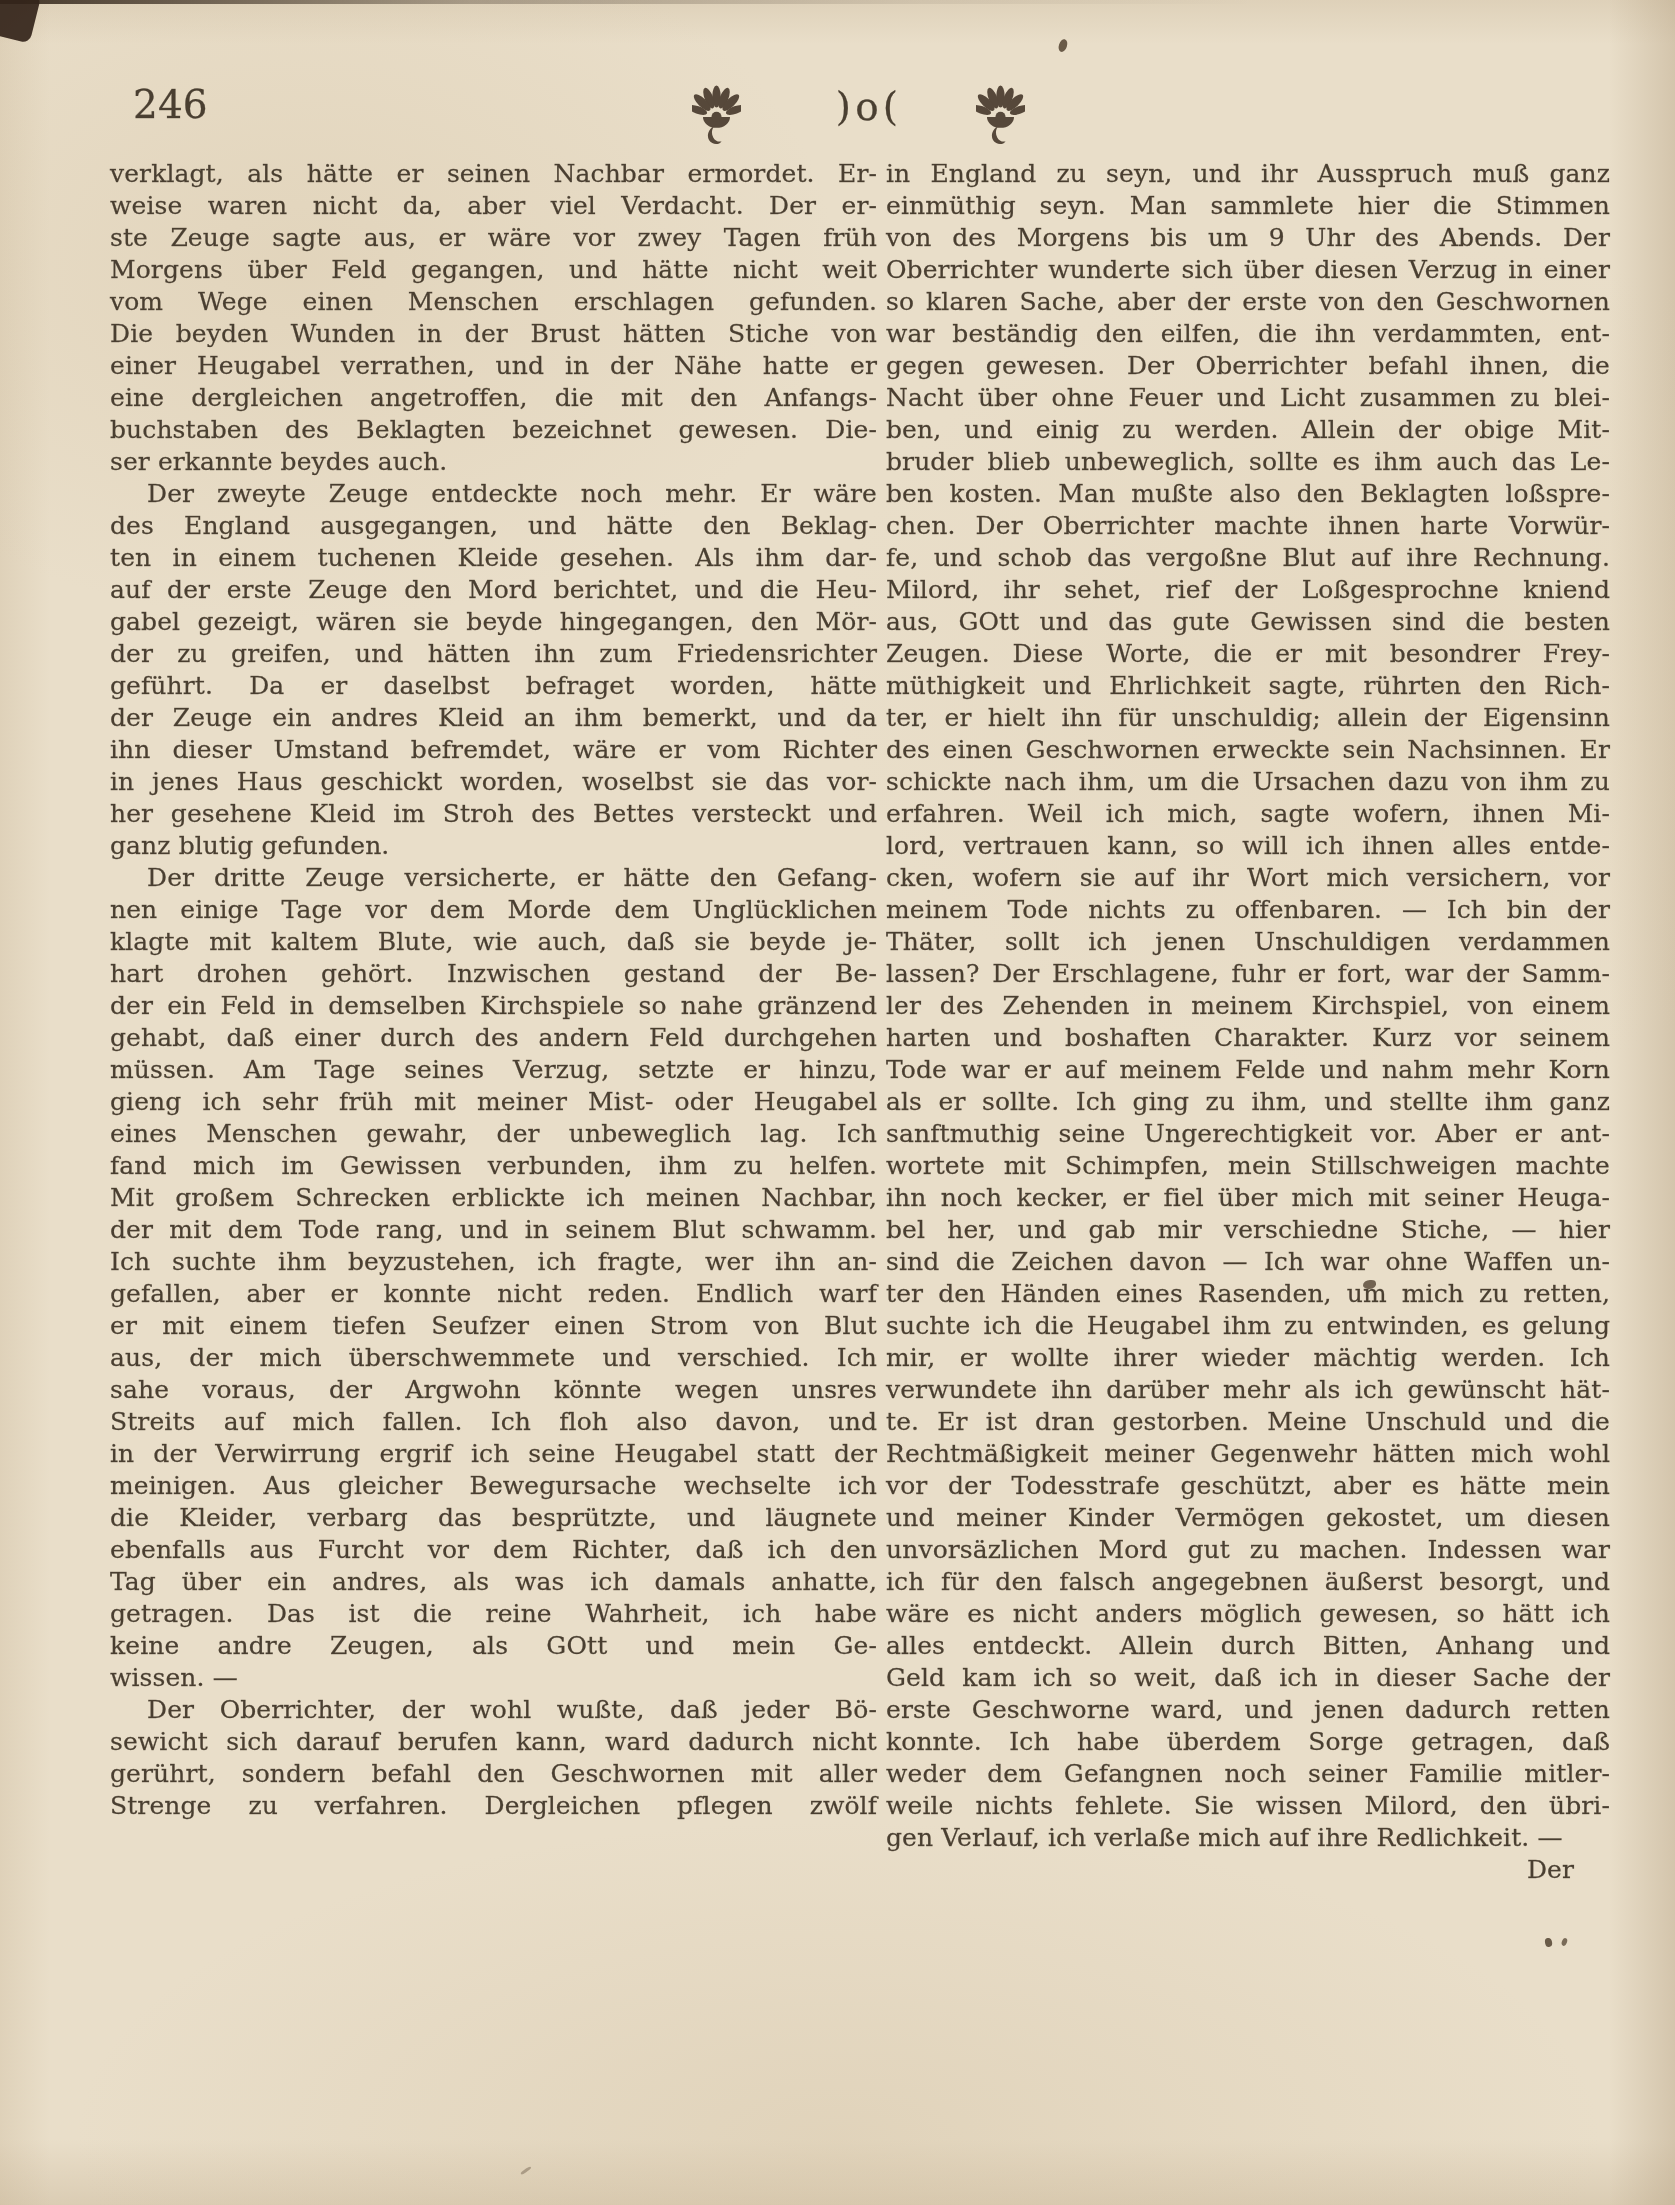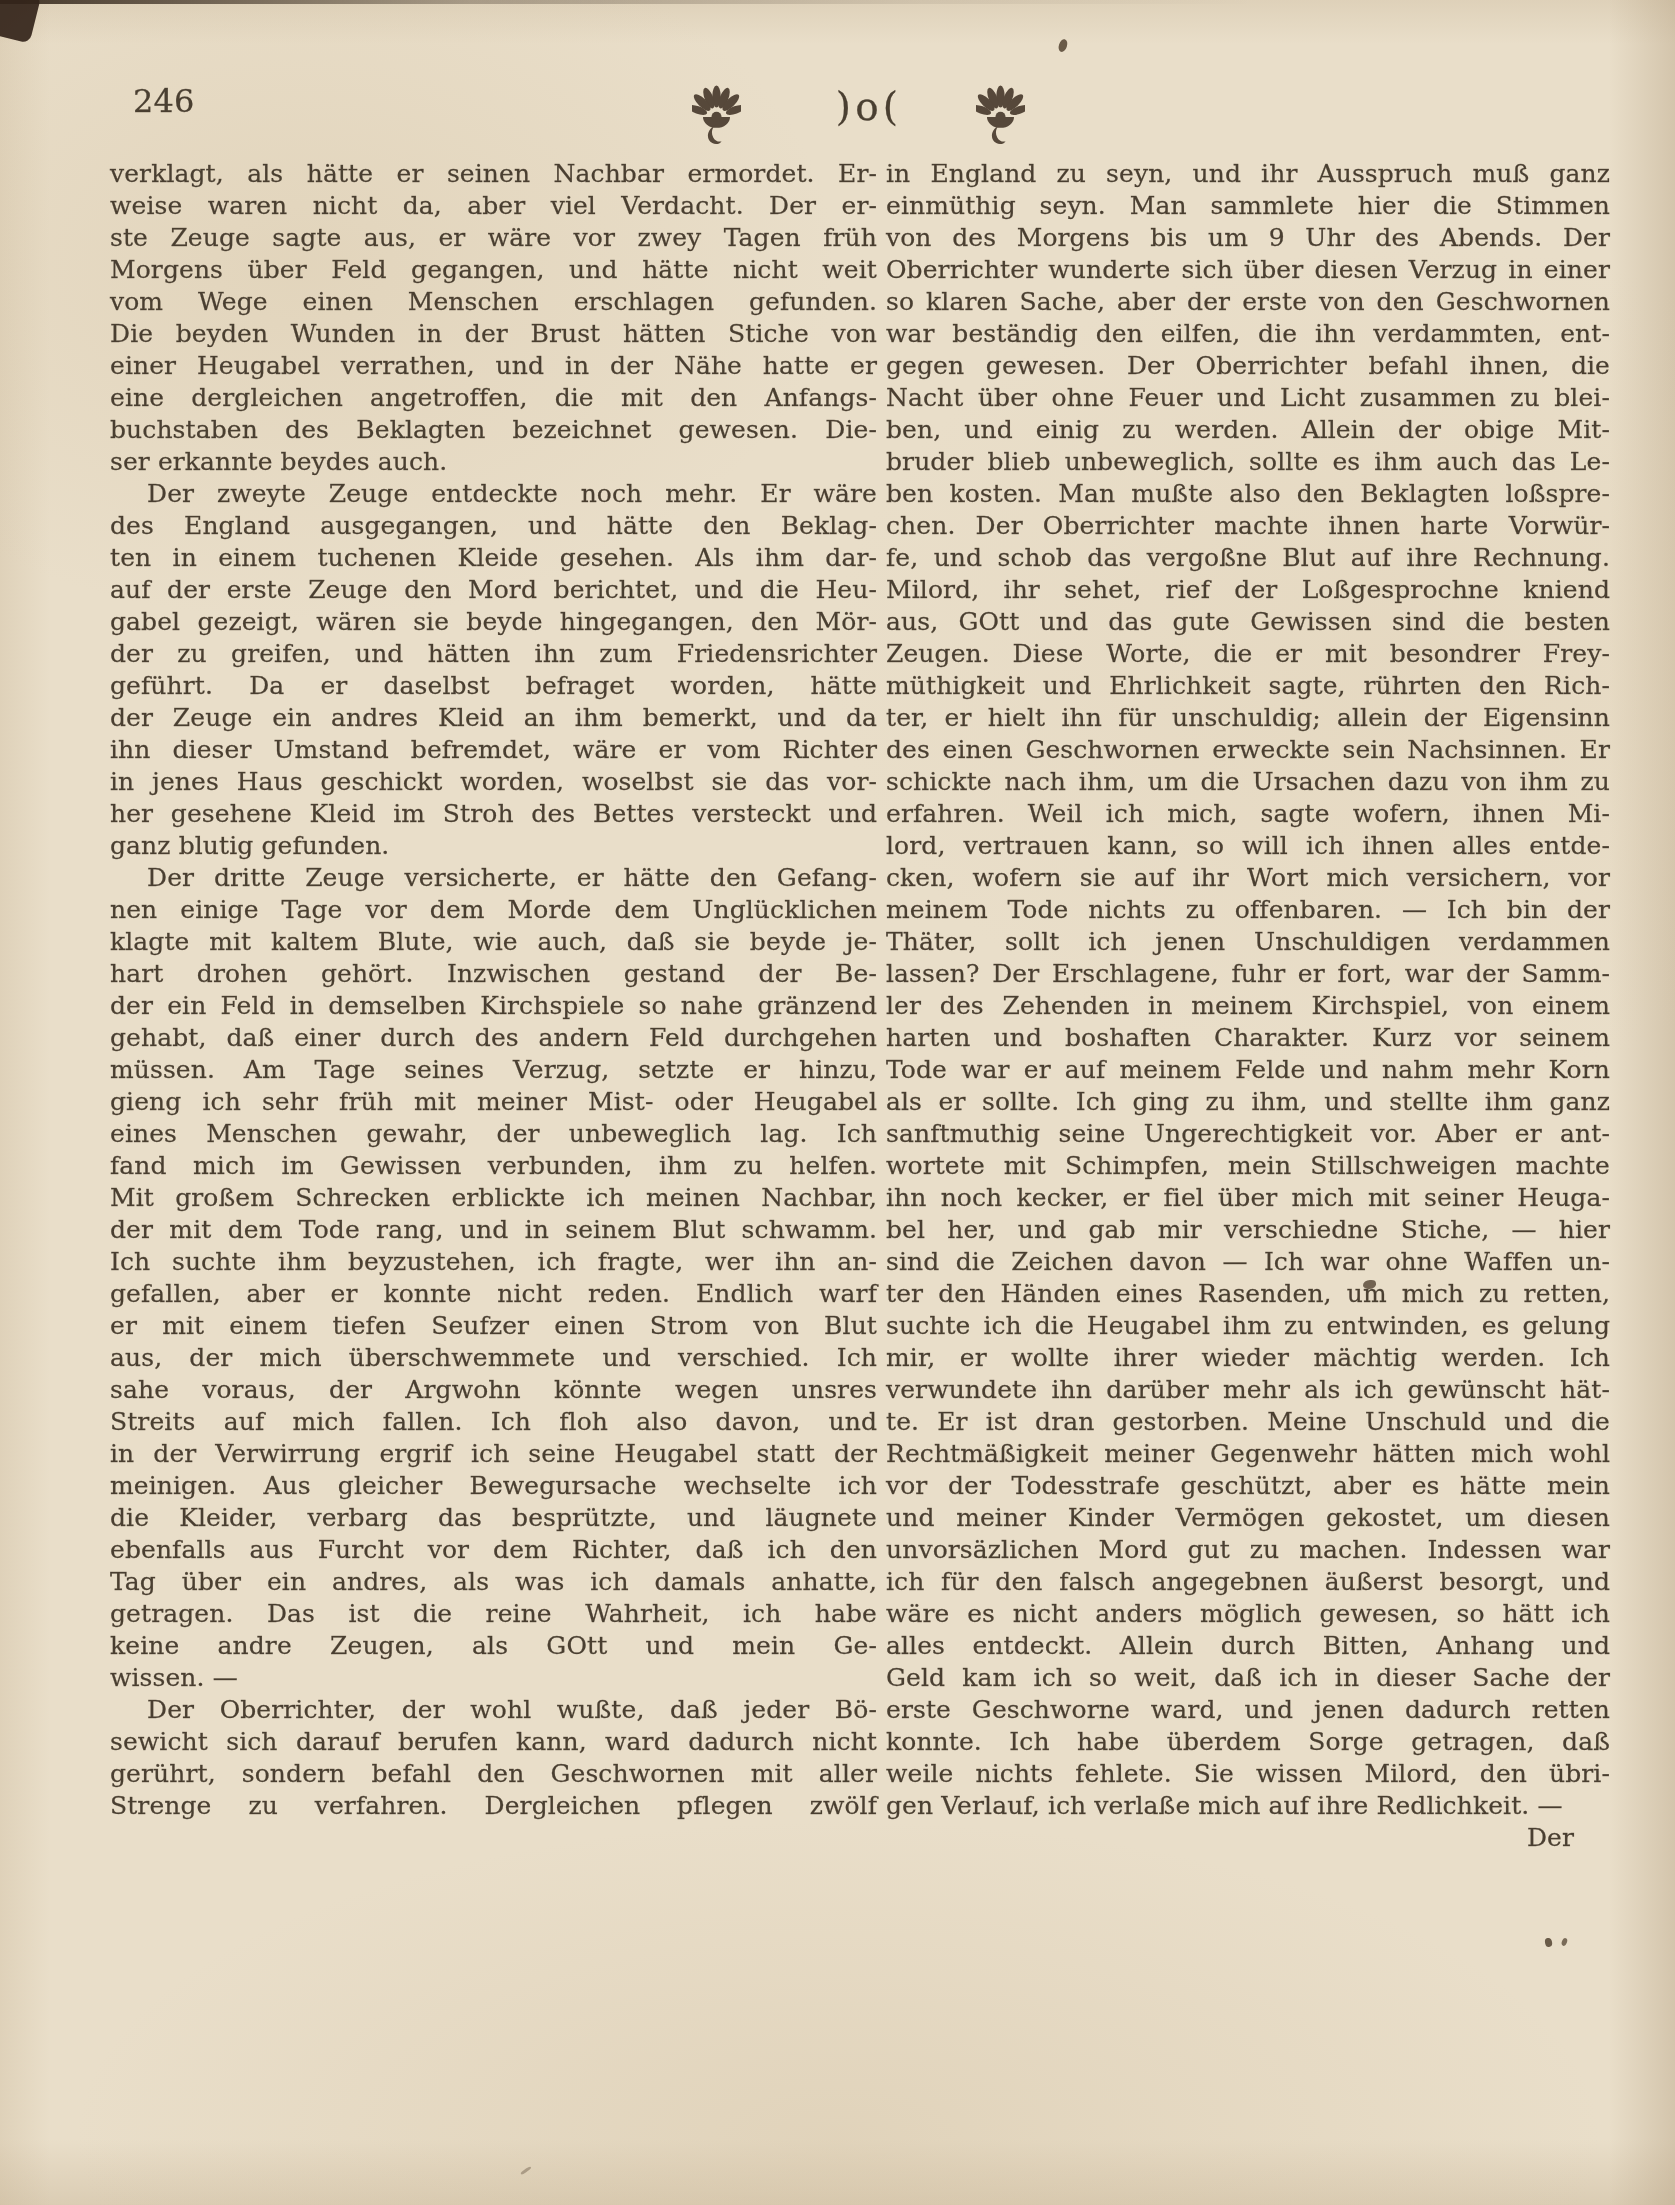--- a/index.html
+++ b/index.html
@@ -17,21 +17,21 @@
       #e9dec9;
     color:#4a3f31;
   }
   .ink{
     color:#4a3f31;
     -webkit-text-stroke:0.3px rgba(74,63,49,0.75);
     letter-spacing:0.1px;
   }
   .page-number{
     position:absolute;left:133px;top:85px;
-    font-size:32px;line-height:1;text-align:center;
+    font-size:39px;line-height:1;text-align:center;
   }
   .ornament{position:absolute;top:83px;width:49px;height:61px;}
   .ornament-1{left:692px;}
   .ornament-2{left:976px;}
   .ornament-text{
     position:absolute;left:818px;top:87px;width:102px;
     font-size:39px;line-height:1;text-align:center;letter-spacing:4.2px;
   }
   .column{position:absolute;top:158px;}
   .column-left{left:110px;width:767px;}
@@ -220,20 +220,21 @@
         <div class="line">Rechtmäßigkeit meiner Gegenwehr hätten mich wohl</div>
         <div class="line">vor der Todesstrafe geschützt, aber es hätte mein</div>
         <div class="line">und meiner Kinder Vermögen gekostet, um diesen</div>
         <div class="line">unvorsäzlichen Mord gut zu machen. Indessen war</div>
         <div class="line">ich für den falsch angegebnen äußerst besorgt, und</div>
         <div class="line">wäre es nicht anders möglich gewesen, so hätt ich</div>
         <div class="line">alles entdeckt. Allein durch Bitten, Anhang und</div>
         <div class="line">Geld kam ich so weit, daß ich in dieser Sache der</div>
         <div class="line">erste Geschworne ward, und jenen dadurch retten</div>
         <div class="line">konnte. Ich habe überdem Sorge getragen, daß</div>
+        <div class="line">weder dem Gefangnen noch seiner Familie mitler-</div>
         <div class="line">weile nichts fehlete. Sie wissen Milord, den übri-</div>
         <div class="line last">gen Verlauf, ich verlaße mich auf ihre Redlichkeit. —</div>
       </div>
       <div class="catchword-row">Der</div>
     </div>
 
 </div>
 
 
 </body></html>

